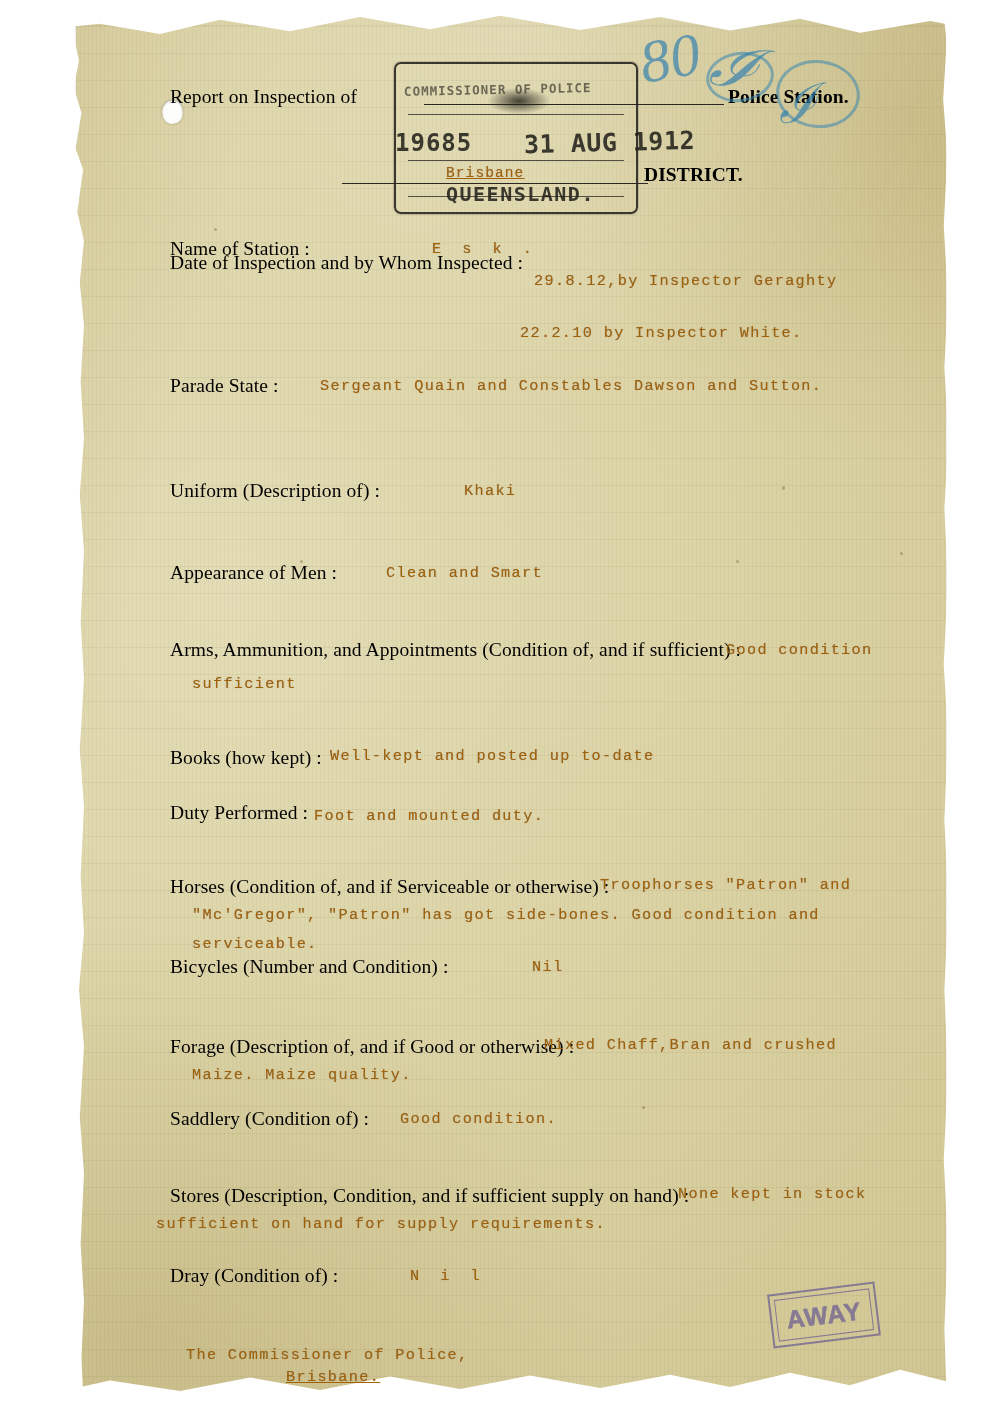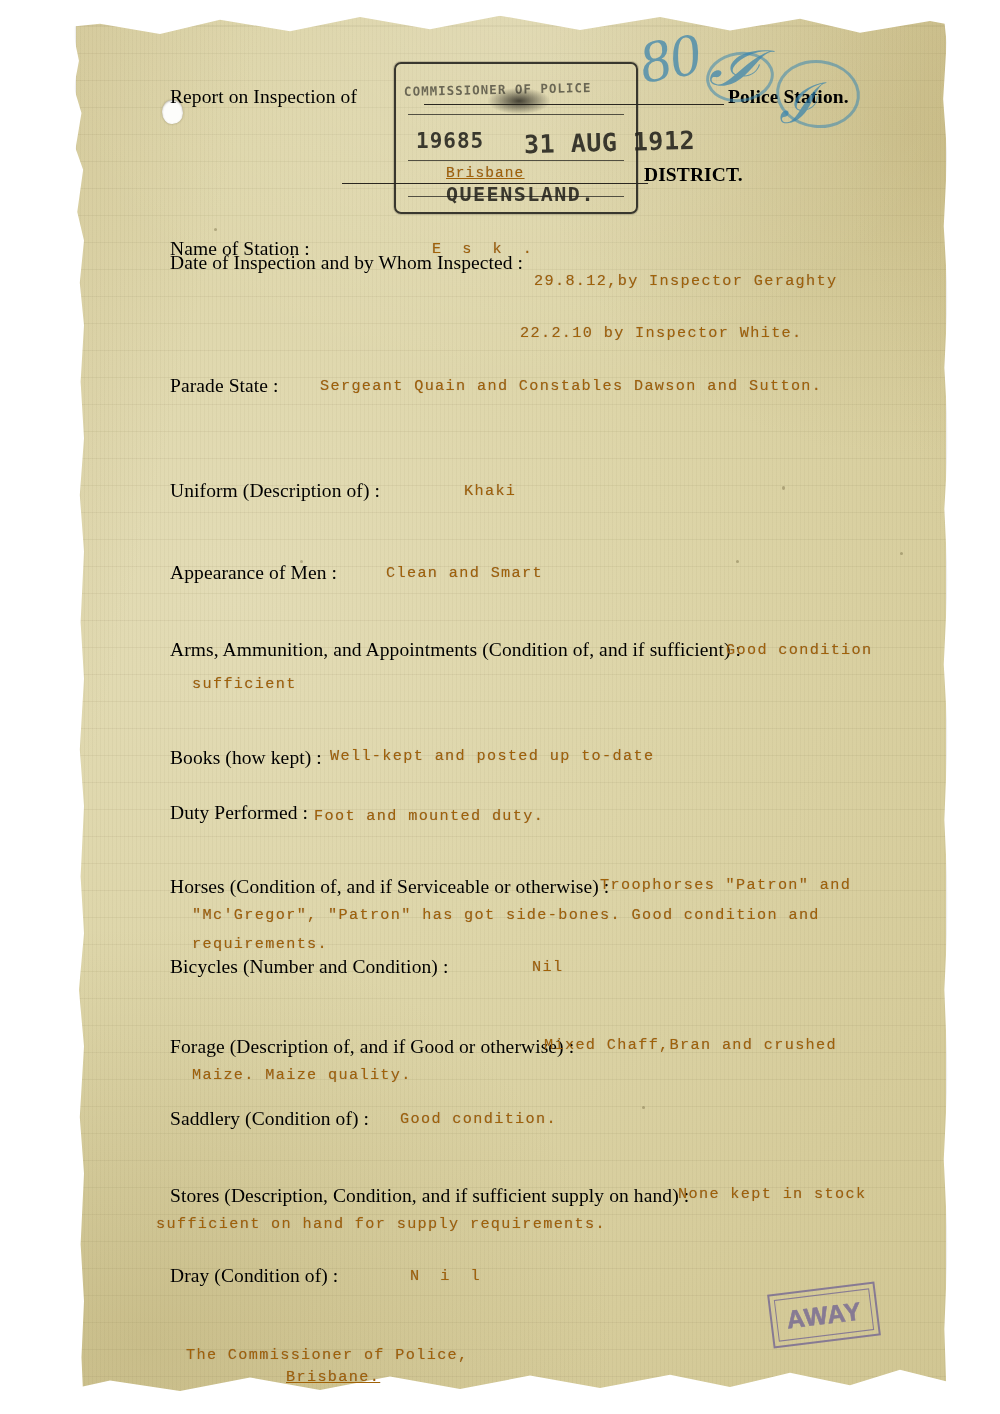--- a/index.html
+++ b/index.html
@@ -62,21 +62,21 @@
 
   
   #datestamp{position:absolute;left:394px;top:62px;width:240px;height:148px;
              border:2px solid #2b2a24;border-radius:7px;opacity:.92;
              box-shadow:0 0 0 1px rgba(43,42,36,.20);}
   #datestamp .sline{position:absolute;left:12px;right:12px;height:1px;background:#2b2a24;opacity:.85;}
   .stext{position:absolute;white-space:nowrap;color:#24231d;
          font-family:"DejaVu Sans Mono", monospace;font-weight:bold;}
   #st-comm{left:404px;top:82px;font-size:12.5px;letter-spacing:1px;opacity:.62;
            transform:rotate(-1.2deg);}
-  #st-num{left:416px;top:129px;font-size:21px;letter-spacing:1px;opacity:.88;}
+  #st-num{left:395px;top:129px;font-size:24px;letter-spacing:1px;opacity:.88;}
   #st-date{left:524px;top:128px;font-size:25px;letter-spacing:.5px;opacity:.88;
            transform:rotate(-1.5deg);}
   #st-qld{left:446px;top:182px;font-size:20px;letter-spacing:1.5px;opacity:.88;}
   #st-smudge{position:absolute;left:488px;top:88px;width:62px;height:26px;
      background:radial-gradient(ellipse at 50% 50%, rgba(30,28,22,.80), rgba(30,28,22,0) 72%);}
 
   
   #awaystamp{position:absolute;left:770px;top:1288px;width:104px;height:50px;
              border:2.5px solid #6a5d93;transform:rotate(-7deg);opacity:.72;}
   #awaystamp:before{content:"";position:absolute;inset:4px;border:1.5px solid #6a5d93;}
@@ -167,21 +167,21 @@
 
   <div class="lbl" style="left:170px;top:747px;">Books (how kept) :</div>
   <div class="tw" style="left:330px;top:747px;">Well-kept and posted up to-date</div>
 
   <div class="lbl" style="left:170px;top:802px;">Duty Performed :</div>
   <div class="tw" style="left:314px;top:807px;">Foot and mounted duty.</div>
 
   <div class="lbl" style="left:170px;top:876px;">Horses (Condition of, and if Serviceable or otherwise) :</div>
   <div class="tw" style="left:600px;top:876px;">Troophorses "Patron" and</div>
   <div class="tw" style="left:192px;top:906px;">"Mc'Gregor", "Patron"  has got side-bones.   Good condition and</div>
-  <div class="tw" style="left:192px;top:935px;">requirements.</div>
+  <div class="tw" style="left:192px;top:935px;">serviceable.</div>
 
   <div class="lbl" style="left:170px;top:956px;">Bicycles (Number and Condition) :</div>
   <div class="tw" style="left:532px;top:958px;">Nil</div>
 
   <div class="lbl" style="left:170px;top:1036px;">Forage (Description of, and if Good or otherwise) :</div>
   <div class="tw" style="left:544px;top:1036px;">Mixed Chaff,Bran and crushed</div>
   <div class="tw" style="left:192px;top:1066px;">Maize.  Maize quality.</div>
 
   <div class="lbl" style="left:170px;top:1108px;">Saddlery (Condition of) :</div>
   <div class="tw" style="left:400px;top:1110px;">Good condition.</div>

